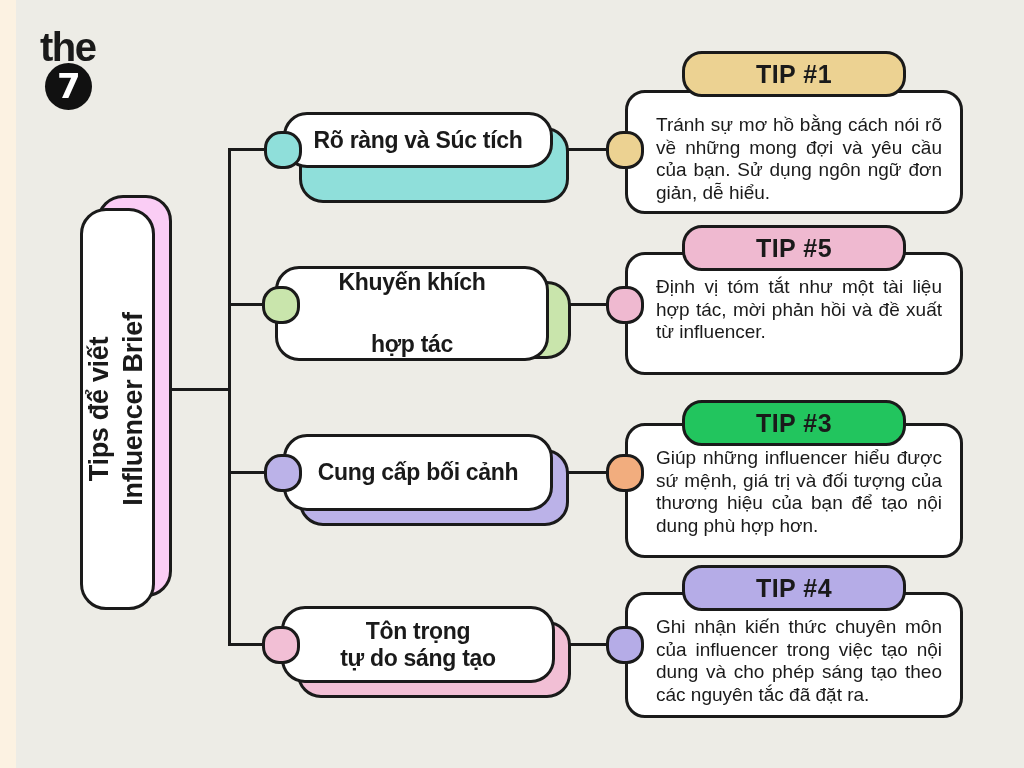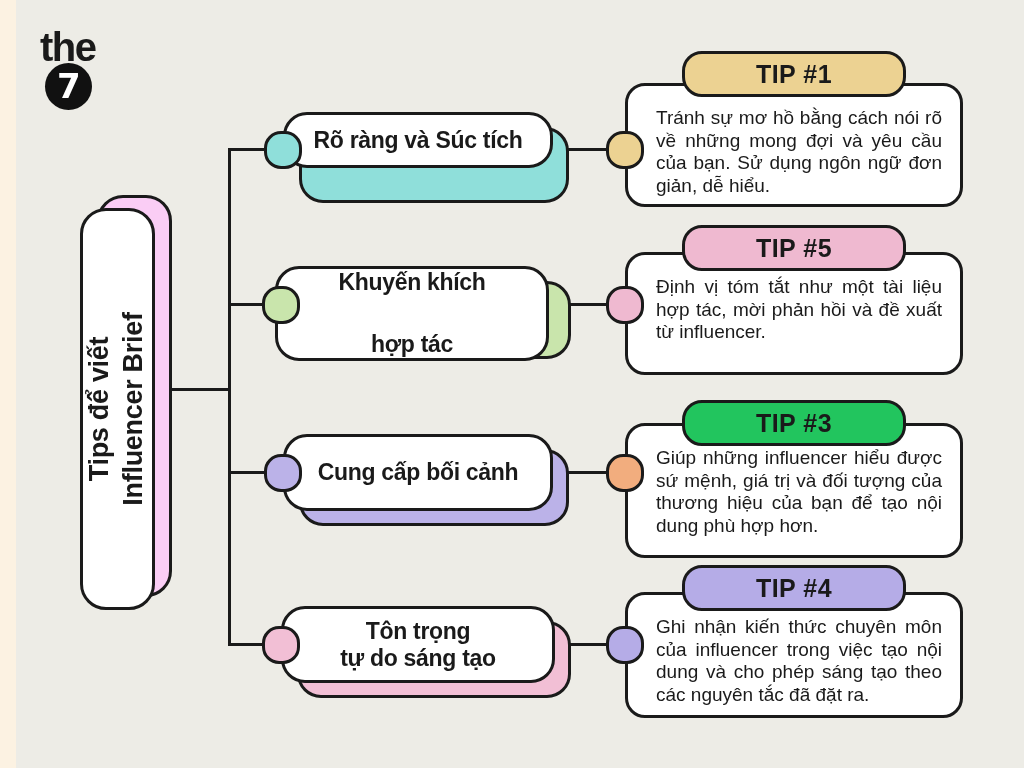--- a/index.html
+++ b/index.html
@@ -100,21 +100,21 @@
   <div class="root-label">
     <span style="display:block;">Tips để viết</span>
     <span style="display:block;">Influencer Brief</span>
   </div>
 
   <div class="shadow-box" style="left: 299px; top: 127px; width: 270px; height: 76px; background-color: rgb(143, 223, 218);"></div>
   <div class="white-box" style="left:283px;top:112px;width:270px;height:56px;">
     <span class="branch-label">Rõ ràng và Súc tích</span>
   </div>
   <div class="node-dot" style="left: 264px; top: 131px; background-color: rgb(143, 223, 218);"></div>
-  <div class="tip-body" style="left:625px;top:83px;width:338px;height:124px;">
+  <div class="tip-body" style="left:625px;top:90px;width:338px;height:124px;">
     <p class="tip-text">Tránh sự mơ hồ bằng cách nói rõ về những mong đợi và yêu cầu của bạn. Sử dụng ngôn ngữ đơn giản, dễ hiểu.</p>
   </div>
   <div class="tip-header" style="left: 682px; top: 51px; background-color: rgb(236, 210, 146);">
     <span>TIP #1</span>
   </div>
   <div class="node-dot" style="left: 606px; top: 131px; background-color: rgb(236, 210, 146);"></div>
 
   <div class="shadow-box" style="left: 297px; top: 281px; width: 274px; height: 78px; background-color: rgb(201, 229, 172);"></div>
   <div class="white-box" style="left:275px;top:266px;width:274px;height:95px;justify-content:space-between;">
     <span class="branch-label">Khuyến khích</span>

